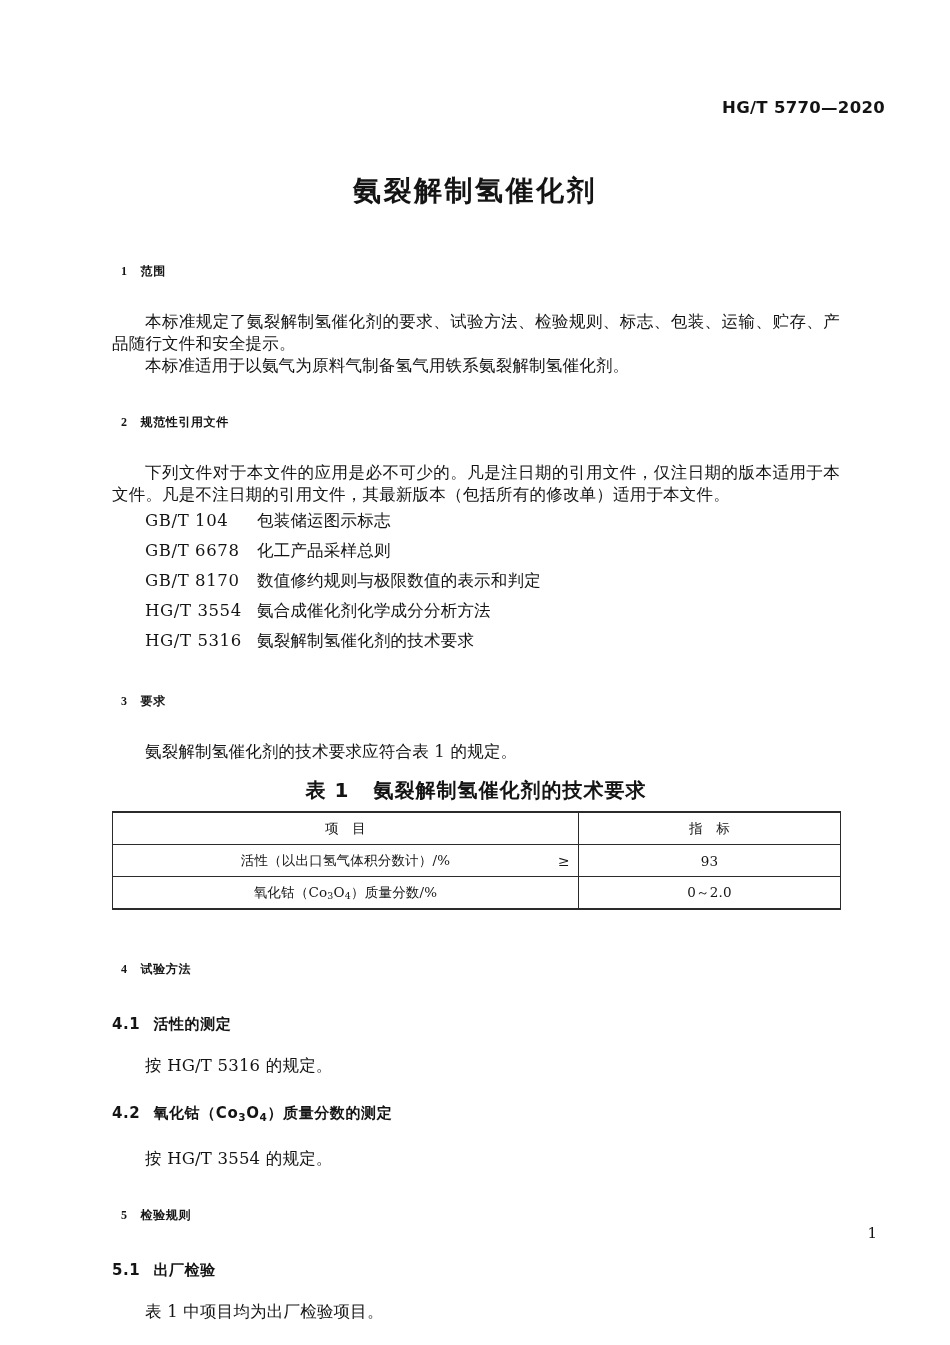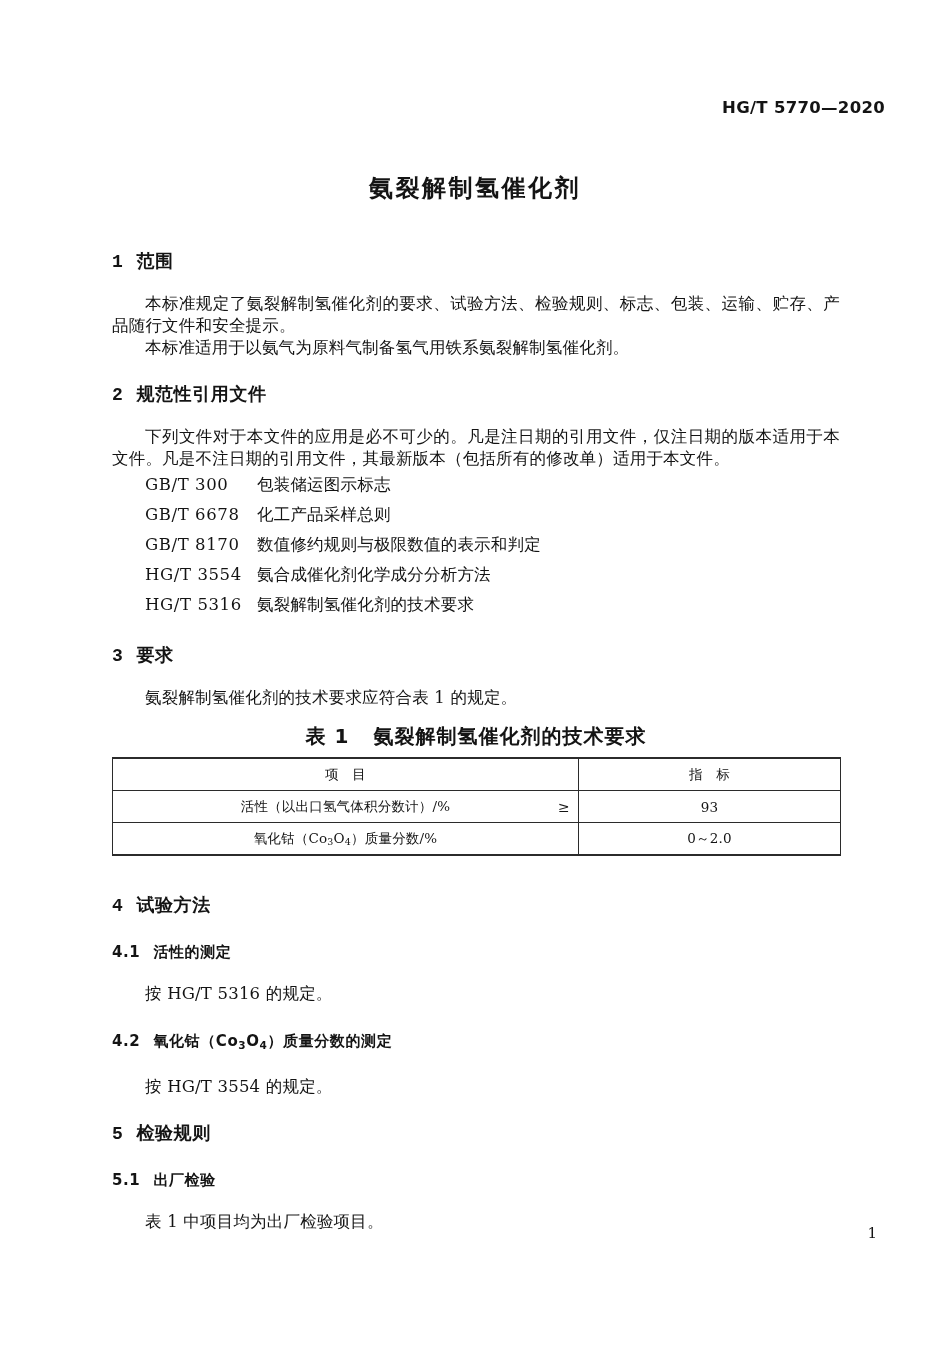--- a/index.html
+++ b/index.html
@@ -38,37 +38,37 @@
 
   
   .doc-title {
     position: absolute;
     top: 172px;
     left: 0;
     width: 950px;
     text-align: center;
     font-family: Liberation Serif, serif;
     font-weight: bold;
-    font-size: 24px;
+    font-size: 28px;
     letter-spacing: 2.5px;
   }
 
   
   .content {
     position: absolute;
     left: 112px;
     top: 252px;
     width: 728px;
   }
 
   h2.clause {
-    font-family: Liberation Mono, monospace;
-    font-weight: bold;
-    font-size: 18px;
-    margin: 0;
+    font-family: Liberation Serif, serif;
+    font-weight: bold;
+    font-size: 12px;
+    margin: 9px;
     letter-spacing: 0.6px;
     line-height: 20px;
   }
   h2.clause .num { margin-right: 13px; }
 
   h3.subclause {
     font-family: "DejaVu Sans", "Liberation Sans", sans-serif;
     font-weight: bold;
     font-size: 15px;
     margin: 0;
@@ -197,21 +197,21 @@
     <div class="gap-lg"></div>
 
     <h2 class="clause">
       <span class="num">2</span><span>规范性引用文件</span>
     </h2>
     <div class="gap-md"></div>
     <p class="para">下列文件对于本文件的应用是必不可少的。凡是注日期的引用文件，仅注日期的版本适用于本文件。凡是不注日期的引用文件，其最新版本（包括所有的修改单）适用于本文件。</p>
 
     <ul class="refs">
       <li>
-        <span class="ref-code">GB/T 300</span><span class="ref-name">包装储运图示标志</span>
+        <span class="ref-code">GB/T 104</span><span class="ref-name">包装储运图示标志</span>
       </li>
       <li>
         <span class="ref-code">GB/T 6678</span><span class="ref-name">化工产品采样总则</span>
       </li>
       <li>
         <span class="ref-code">GB/T 8170</span><span class="ref-name">数值修约规则与极限数值的表示和判定</span>
       </li>
       <li>
         <span class="ref-code">HG/T 3554</span><span class="ref-name">氨合成催化剂化学成分分析方法</span>
       </li>

